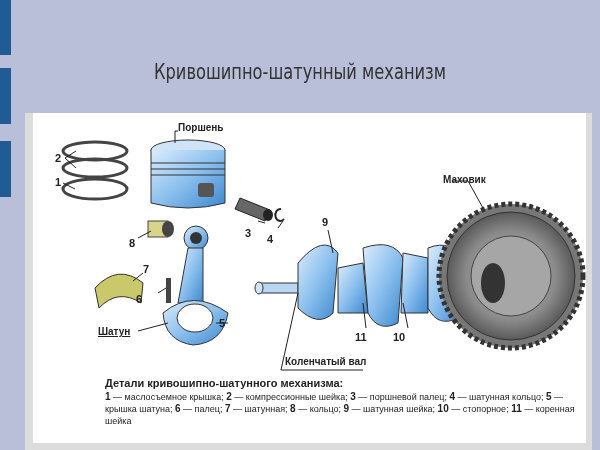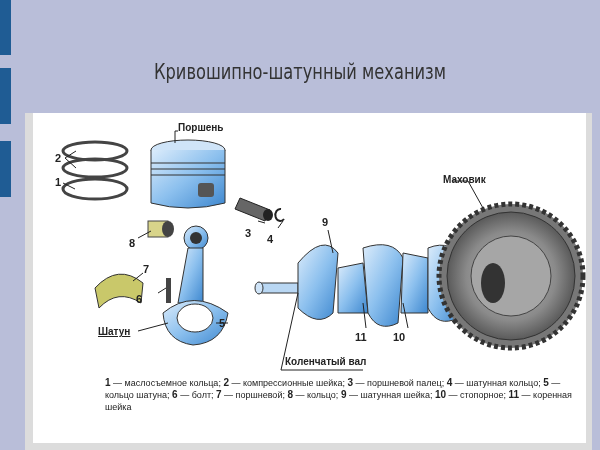--- a/index.html
+++ b/index.html
@@ -127,28 +127,29 @@
       <text class="lbl" x="186" y="214" font-size="11">5</text>
       <text class="lbl" x="103" y="190" font-size="11">6</text>
       <text class="lbl" x="110" y="160" font-size="11">7</text>
       <text class="lbl" x="96" y="134" font-size="11">8</text>
       <text class="lbl" x="289" y="113" font-size="11">9</text>
       <text class="lbl" x="360" y="228" font-size="11">10</text>
       <text class="lbl" x="322" y="228" font-size="11">11</text>
     </svg>
 
     <div class="caption">
+      <div class="caption-title">Детали кривошипно-шатунного механизма:</div>
       <div class="caption-body">
-        <span><b>1</b> — <span>маслосъемное кольца;</span></span>
+        <span><b>1</b> — <span>маслосъемное крышка;</span></span>
         <span><b>2</b> — <span>компрессионные шейка;</span></span>
         <span><b>3</b> — <span>поршневой палец;</span></span>
         <span><b>4</b> — <span>шатунная кольцо;</span></span>
-        <span><b>5</b> — <span>кольцо шатуна;</span></span>
-        <span><b>6</b> — <span>болт;</span></span>
-        <span><b>7</b> — <span>поршневой;</span></span>
+        <span><b>5</b> — <span>крышка шатуна;</span></span>
+        <span><b>6</b> — <span>палец;</span></span>
+        <span><b>7</b> — <span>шатунная;</span></span>
         <span><b>8</b> — <span>кольцо;</span></span>
         <span><b>9</b> — <span>шатунная шейка;</span></span>
         <span><b>10</b> — <span>стопорное;</span></span>
         <span><b>11</b> — <span>коренная шейка</span></span>
       </div>
     </div>
   </div>
 </div>
 
 </body></html>

